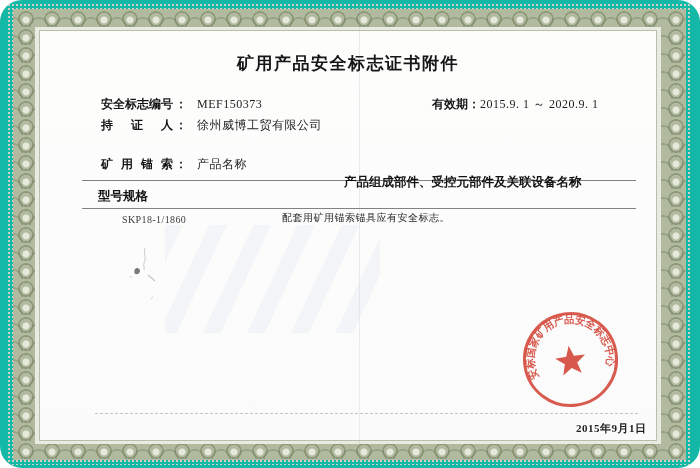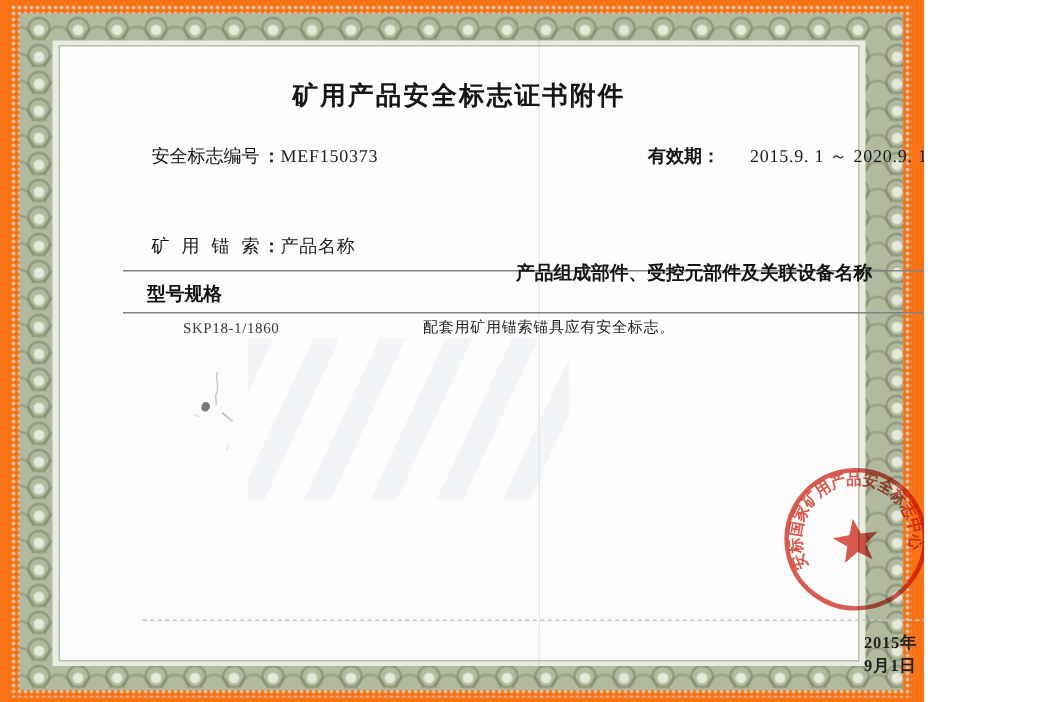--- a/index.html
+++ b/index.html
@@ -1,18 +1,18 @@
 <!DOCTYPE html>
 <html><head>
 <meta charset="utf-8">
 <style>
   html,body{margin:0;padding:0;background:#ffffff;}
   .page{
-    position:relative;width:616px;height:468px;background:#f97316;overflow:hidden;
-    font-family:"Liberation Serif","DejaVu Serif",serif;color:#1d1d1d;
+    position:relative;width:700px;height:468px;background:#14b8a6;overflow:hidden;
+    font-family:"Liberation Serif","DejaVu Serif",serif;color:#1d1d1d;border-radius:22px;
   }
   
   .lace{
     position:absolute;top:3px;left:7px;right:8px;bottom:3px;
     background-image:radial-gradient(#ccd3c4 0.9px, transparent 1.4px);
     background-size:4px 4px;
   }
   .band{
     position:absolute;top:9px;left:13px;right:14px;bottom:8px;
     background-color:#b1ba9f;
@@ -39,29 +39,29 @@
     background:repeating-linear-gradient(115deg, rgba(208,218,233,.20) 0 16px, rgba(255,255,255,0) 16px 40px);
   }
   .smudge{position:absolute;left:112px;top:244px;width:60px;height:62px;opacity:.8;}
   
   .title{
     position:absolute;left:40px;right:44px;top:52px;text-align:center;
     font-size:17px;font-weight:bold;letter-spacing:1.5px;color:#161616;
   }
   .frow{position:absolute;left:101px;font-size:12px;white-space:nowrap;}
   .frow .lab{
-    display:inline-block;width:72px;font-weight:normal;
+    display:inline-block;width:72px;font-weight:bold;
     text-align:justify;text-align-last:justify;vertical-align:top;color:#141414;
   }
   .frow .colon{font-weight:bold;margin-left:2px;}
-  .frow .val{color:#232323;letter-spacing:.5px;}
+  .frow .val{margin-left:10px;color:#232323;letter-spacing:.5px;}
   .validity{position:absolute;left:432px;top:96px;font-size:12px;white-space:nowrap;}
   .validity .lab{font-weight:bold;color:#141414;}
   .validity .colon{font-weight:bold;}
-  .validity .val{margin-left:20px;letter-spacing:.5px;}
+  .validity .val{margin-left:0;letter-spacing:.5px;}
   
   .tline{position:absolute;left:82px;width:554px;height:1px;background:#7d8386;}
   .th1{position:absolute;left:98px;top:188px;width:94px;text-align:left;font-size:12.5px;font-weight:bold;color:#141414;}
   .th2{position:absolute;left:344px;top:174px;font-size:12.5px;font-weight:bold;white-space:nowrap;color:#141414;}
   .td-model{position:absolute;left:101px;top:214px;font-size:10px;letter-spacing:.4px;color:#3a3a3a;margin-left:21px;}
   .td-note{position:absolute;left:282px;top:211px;font-size:10px;letter-spacing:.5px;color:#1f1f1f;}
   
   .dashed{position:absolute;left:95px;top:413px;width:543px;border-top:1px dashed #c3c7c2;}
   .issue-date{position:absolute;left:576px;top:421px;font-size:11px;font-weight:bold;letter-spacing:.5px;color:#222;}
   
@@ -88,20 +88,23 @@
     <path d="M36,31 l7,6" fill="none" stroke="#7b7b82" stroke-width="1.2" opacity="0.55"></path>
     <path d="M17,32 l4,2" fill="none" stroke="#8b8b90" stroke-width="0.8" opacity="0.4"></path>
     <path d="M39,56 c1,-2 1,-3 2,-4" fill="none" stroke="#9a9aa0" stroke-width="0.7" opacity="0.45"></path>
   </svg>
 
   <div class="title">矿用产品安全标志证书附件</div>
 
   <div class="frow" style="top:96px">
     <span class="lab">安全标志编号</span><span class="colon">：</span><span class="val">MEF150373</span>
   </div>
+  <div class="frow" style="top:117px">
+    <span class="lab">持证人</span><span class="colon">：</span><span class="val">徐州威博工贸有限公司</span>
+  </div>
   <div class="frow" style="top:156px">
     <span class="lab">矿用锚索</span><span class="colon">：</span><span class="val">产品名称</span>
   </div>
 
   <div class="validity">
     <span class="lab">有效期</span><span class="colon">：</span><span class="val">2015.9. 1 ～ 2020.9. 1</span>
   </div>
 
   <div class="tline" style="top:180px"></div>
   <div class="tline" style="top:208px"></div>

